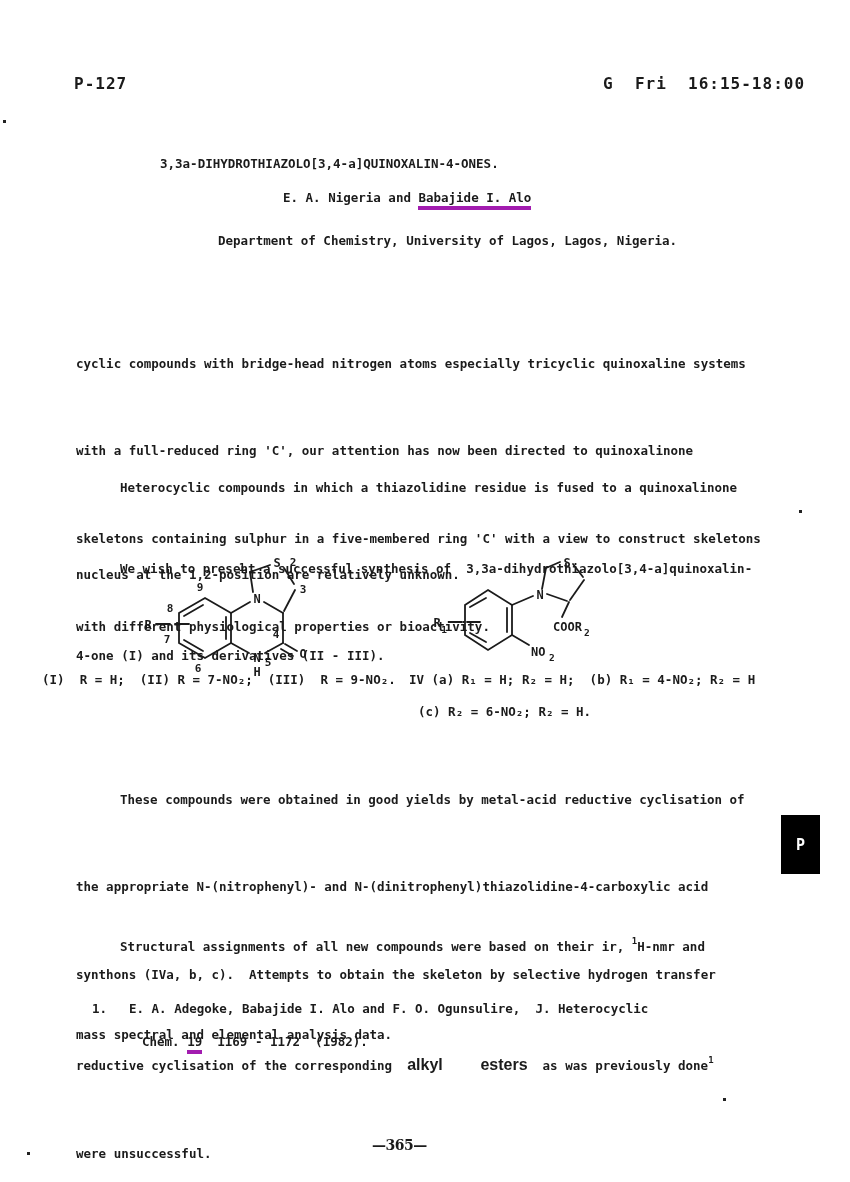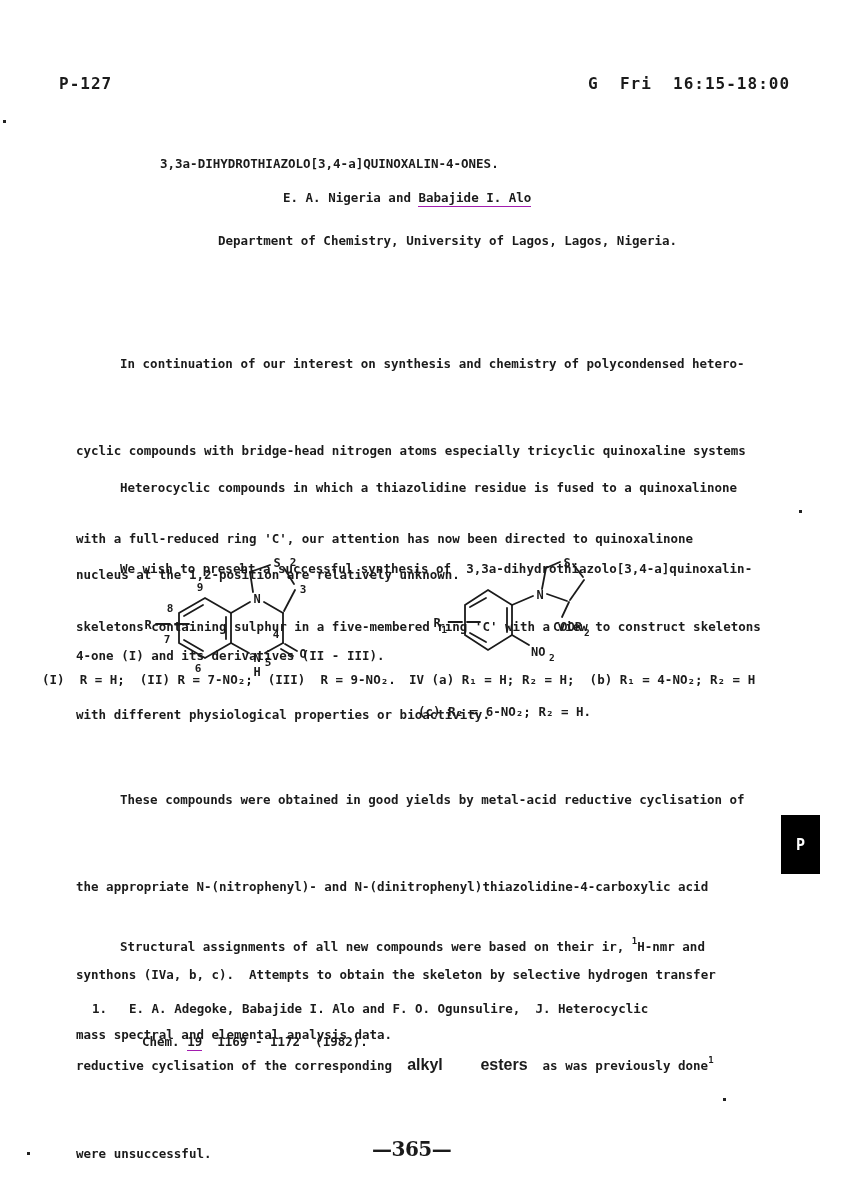--- a/index.html
+++ b/index.html
@@ -2,28 +2,28 @@
 <html><head>
 <meta charset="utf-8">
 <style>
   html,body{margin:0;padding:0;background:#d8d8d8;}
   .page{
     position:relative;width:850px;height:1182px;background:#ffffff;
     font-family:"DejaVu Sans Mono",monospace;color:#1b1b1b;font-weight:bold;
     overflow:hidden;margin:0 auto;
   }
   .abs{position:absolute;white-space:pre;}
-  .hdr{font-size:16px;letter-spacing:1px;}
+  .hdr{font-size:16px;letter-spacing:1px;margin-left:15px;}
   .body-txt{font-size:12.5px;}
   .para{position:absolute;left:76px;font-size:12.5px;line-height:29.3px;white-space:pre;}
   .para .indent{padding-left:44px;}
-  .u{border-bottom:1px solid #a21caf;padding-bottom:1px;}
+  .u{border-bottom:4px solid #a21caf;padding-bottom:1px;}
   sup{font-size:9px;position:relative;top:-2px;}
   .serif{font-family:Liberation Sans, sans-serif;font-weight:bold;font-size:16px;}
-  .pagenum{font-family:"DejaVu Serif",serif;font-weight:bold;font-size:20px;letter-spacing:-0.5px;}
+  .pagenum{font-family:"DejaVu Serif",serif;font-weight:bold;font-size:14px;letter-spacing:-0.5px;}
   .ptab{
     position:absolute;left:781px;top:815px;width:39px;height:59px;background:#000;
     color:#fff;display:flex;align-items:center;justify-content:center;
     font-size:15px;font-weight:bold;
   }
   .speck{position:absolute;background:#222;width:3px;height:3px;}
   svg text{font-family:"DejaVu Sans Mono",monospace;font-weight:bold;fill:#1b1b1b;}
   svg .bond{stroke:#1b1b1b;stroke-width:1.8;fill:none;stroke-linecap:round;}
   svg .atom{font-size:12px;}
   svg .pos{font-size:11px;}
@@ -37,21 +37,20 @@
   <div class="abs hdr" style="left:59px;top:74px;">P-127</div>
   <div class="abs hdr" style="left:588px;top:74px;">G  Fri  16:15-18:00</div>
 
   <div class="abs body-txt" style="left:160px;top:156px;">3,3a-DIHYDROTHIAZOLO[3,4-a]QUINOXALIN-4-ONES.</div>
 
   <div class="abs body-txt" style="left:283px;top:190px;"><span>E. A. Nigeria and </span><span class="u">Babajide I. Alo</span></div>
 
   <div class="abs body-txt" style="left:170px;top:233px;margin-left:48px;">Department of Chemistry, University of Lagos, Lagos, Nigeria.</div>
 
   <div class="para" style="top:290px;">
-    <div class="indent">In continuation of our interest on synthesis and chemistry of polycondensed hetero-</div>
     <div>cyclic compounds with bridge-head nitrogen atoms especially tricyclic quinoxaline systems</div>
     <div>with a full-reduced ring 'C', our attention has now been directed to quinoxalinone</div>
     <div>skeletons containing sulphur in a five-membered ring 'C' with a view to construct skeletons</div>
     <div>with different physiological properties or bioactivity.</div>
   </div>
 
   <div class="para" style="top:414px;">
     <div class="indent">Heterocyclic compounds in which a thiazolidine residue is fused to a quinoxalinone</div>
     <div>nucleus at the 1,2-position are relatively unknown.</div>
   </div>

